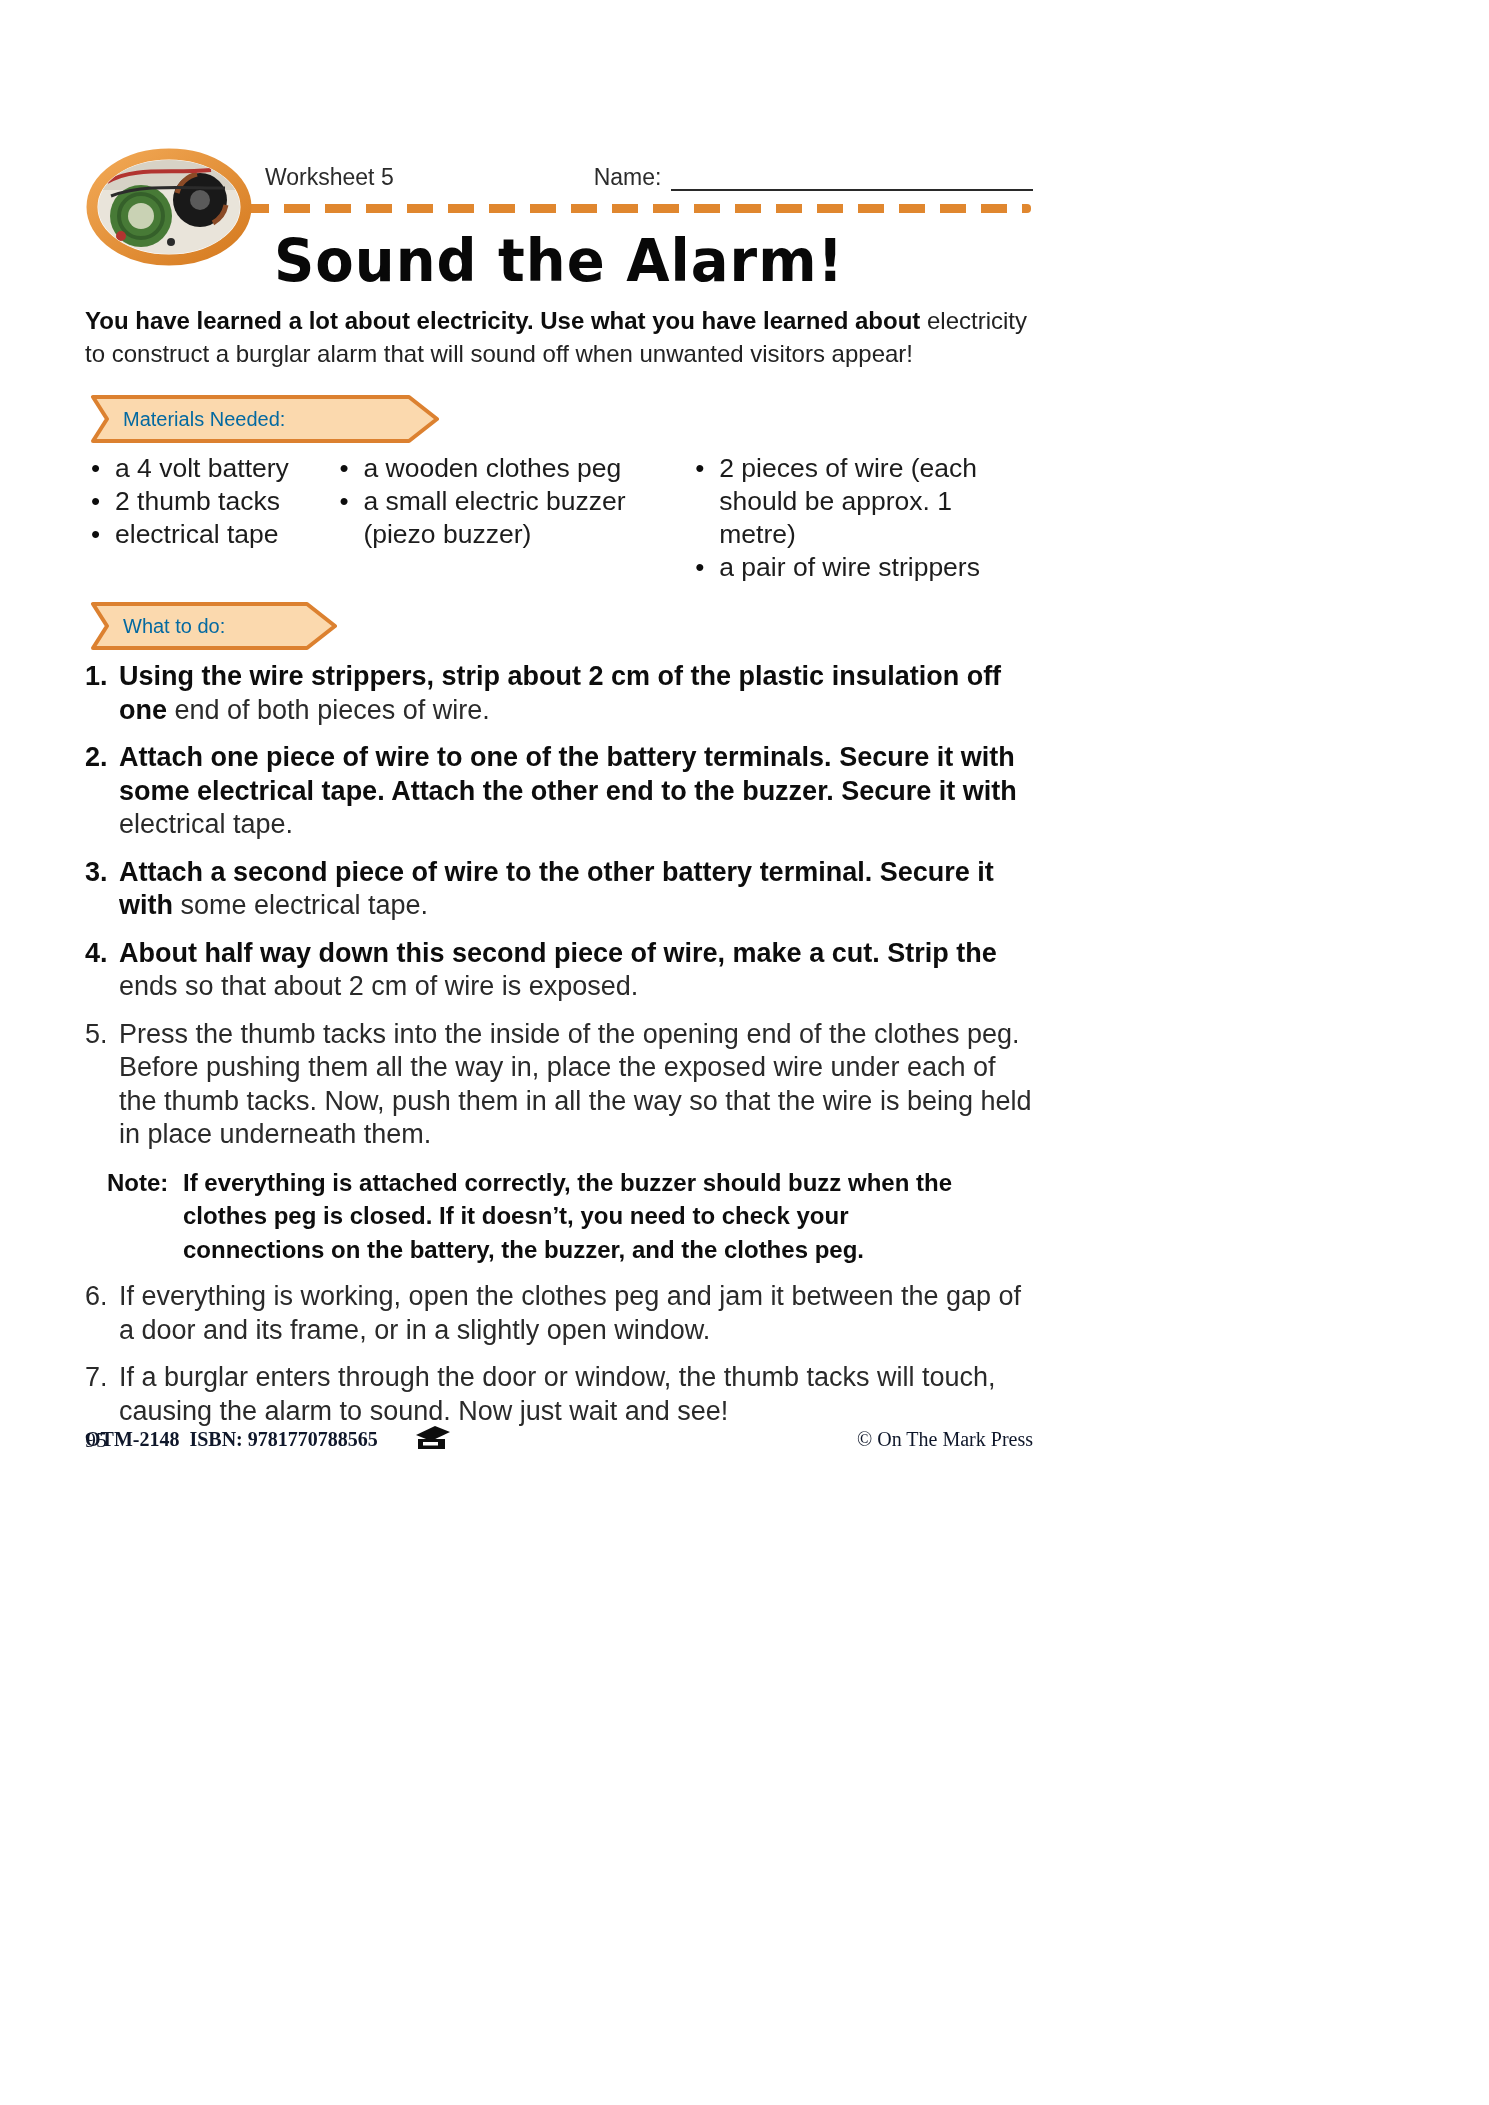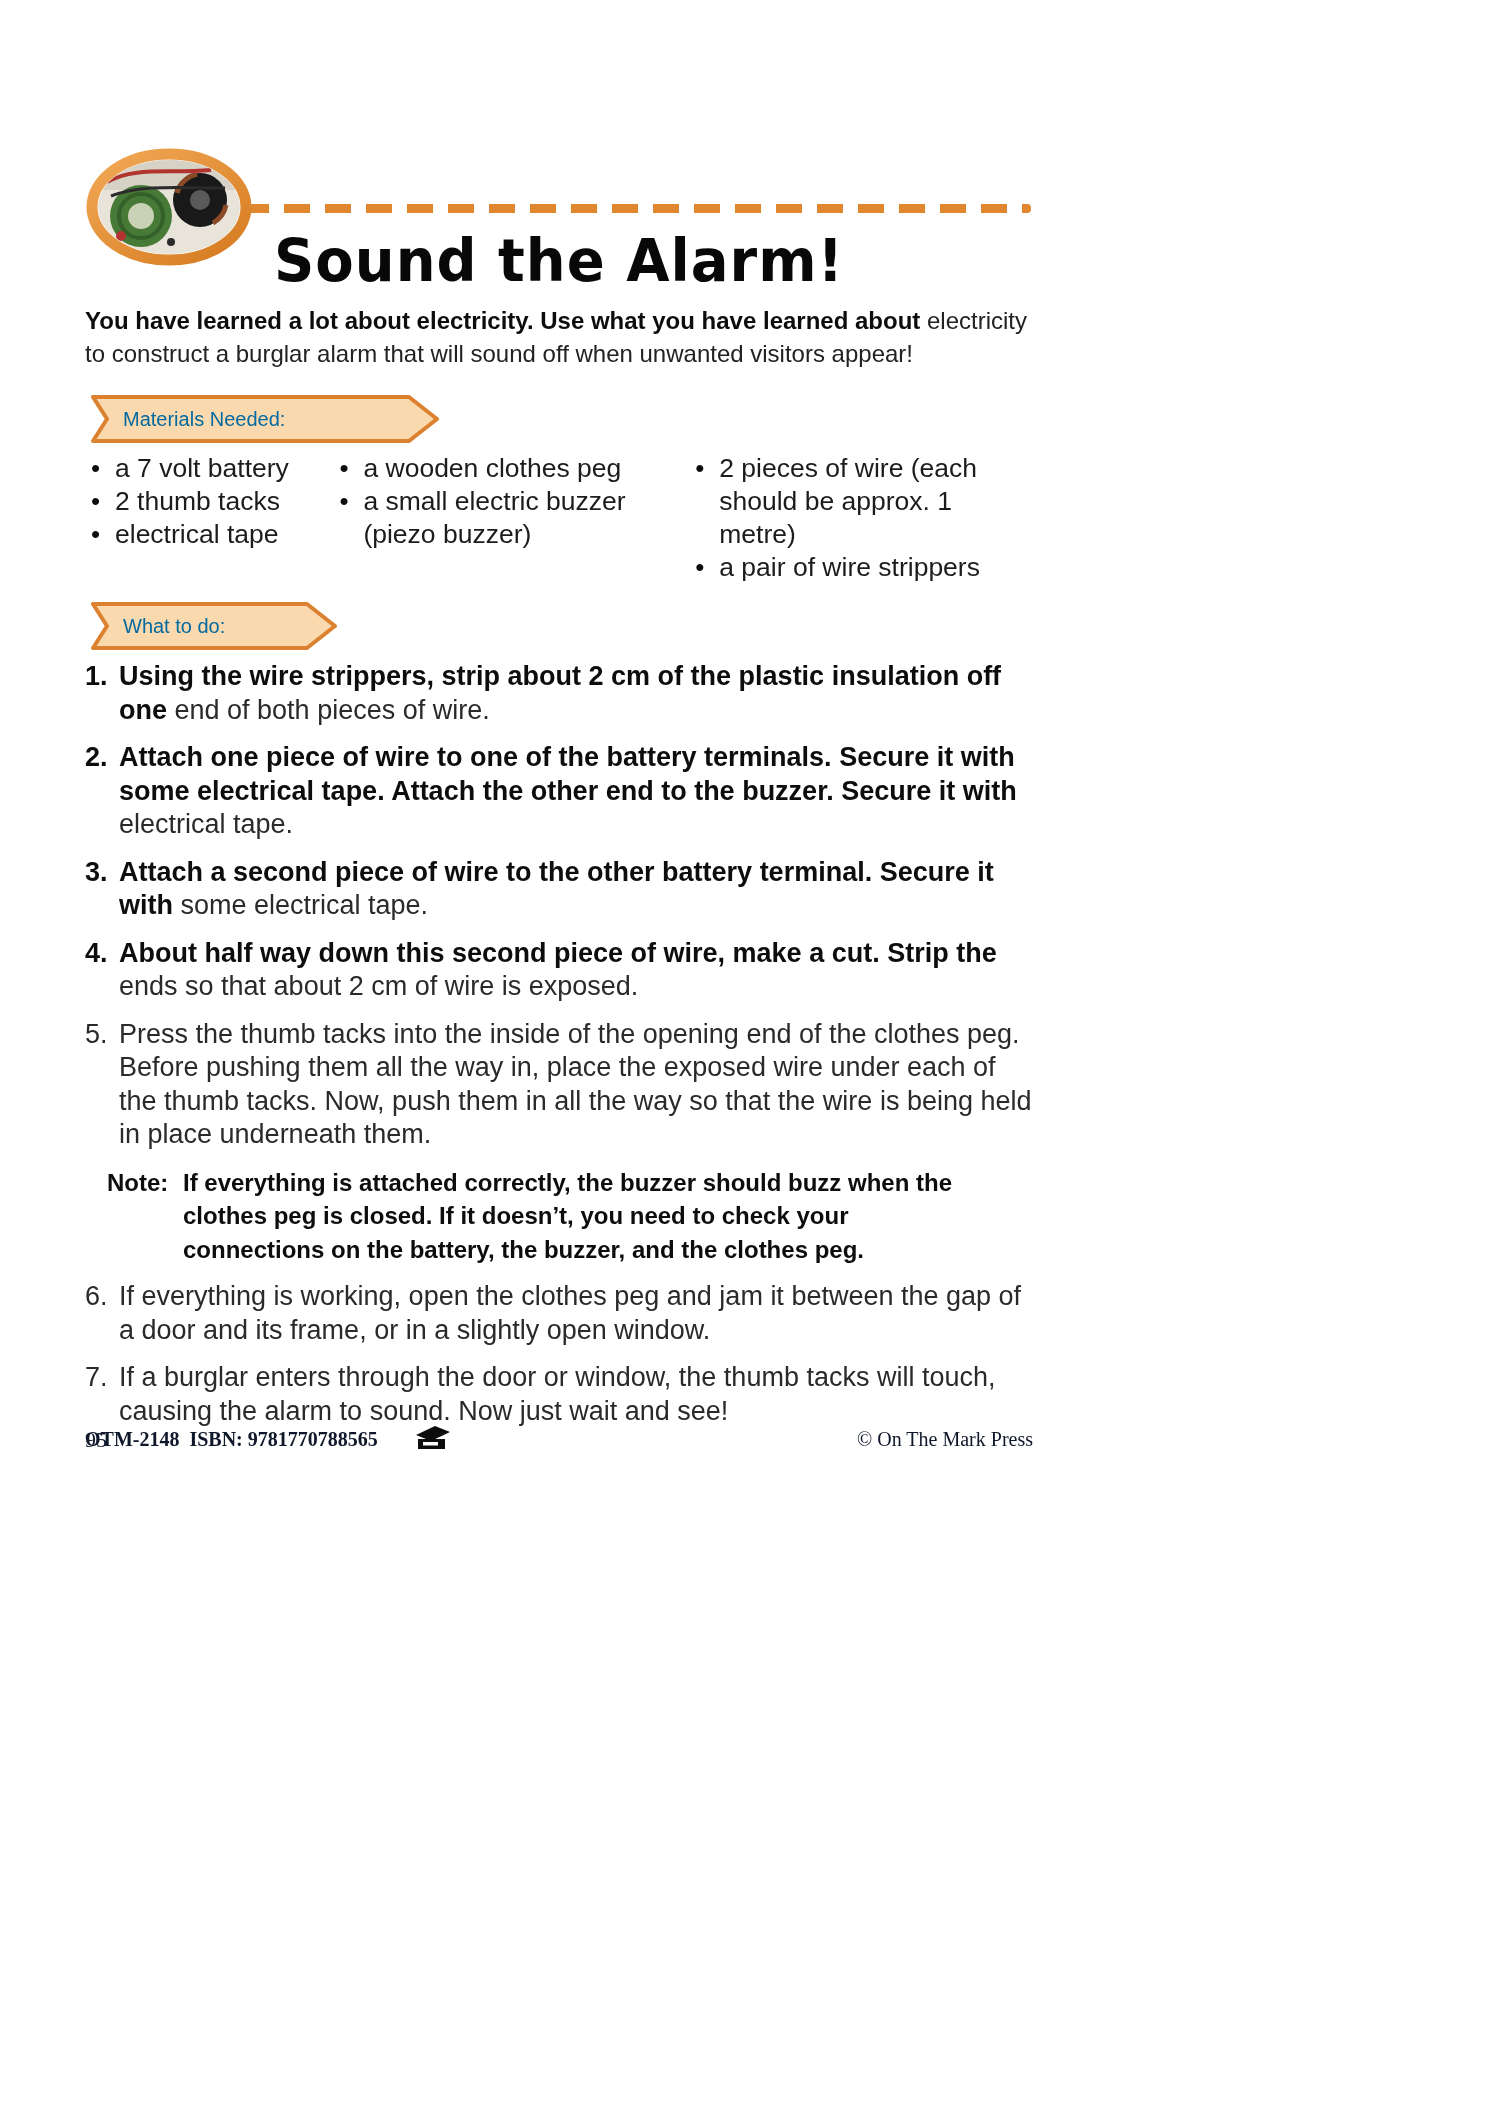--- a/index.html
+++ b/index.html
@@ -110,39 +110,44 @@
             <circle cx="115" cy="52" r="10" fill="#5a5a5a"></circle>
             <path d="M92 45 A27 27 0 0 1 112 26" stroke="#8a4a26" stroke-width="5" fill="none"></path>
             <path d="M128 75 A27 27 0 0 0 141 57" stroke="#8a4a26" stroke-width="5" fill="none"></path>
             <path d="M22 34 C50 18 84 26 126 22" stroke="#b23430" stroke-width="4" fill="none"></path>
             <path d="M26 48 C58 36 96 40 140 40" stroke="#2b2b2b" stroke-width="3" fill="none"></path>
             <circle cx="36" cy="88" r="5" fill="#b23430"></circle>
             <circle cx="86" cy="94" r="4" fill="#2b2b2b"></circle>
           </g>
         </svg>
       </div>
+      <div class="header-row">
+        <span class="worksheet-label">Worksheet 5</span>
+        <span class="name-label">Name:</span>
+        <span class="name-line"></span>
+      </div>
       <div class="dashes"></div>
     </div>
 
     <div class="title">Sound the Alarm!</div>
 
     <p class="intro"><b>You have learned a lot about electricity. Use what you have learned about </b><span>electricity to construct a burglar alarm that will sound off when unwanted visitors appear!</span></p>
 
     <div class="banner banner-materials">
       <svg width="352" height="50" viewBox="0 0 352 50">
         <polygon points="4,3 320,3 348,25 320,47 4,47 18,25" fill="#FBD9AE" stroke="#DC8130" stroke-width="4" stroke-linejoin="round"></polygon>
       </svg>
       <span class="banner-label">Materials Needed:</span>
     </div>
 
     <div class="materials-list">
       <ul class="mat-col c1">
         <li class="mat-item">
             <span class="bullet">•</span>
-            <span class="mat-text">a 7 volt battery</span>
+            <span class="mat-text">a 4 volt battery</span>
           </li>
         <li class="mat-item">
             <span class="bullet">•</span>
             <span class="mat-text">2 thumb tacks</span>
           </li>
         <li class="mat-item">
             <span class="bullet">•</span>
             <span class="mat-text">electrical tape</span>
           </li>
       </ul>

